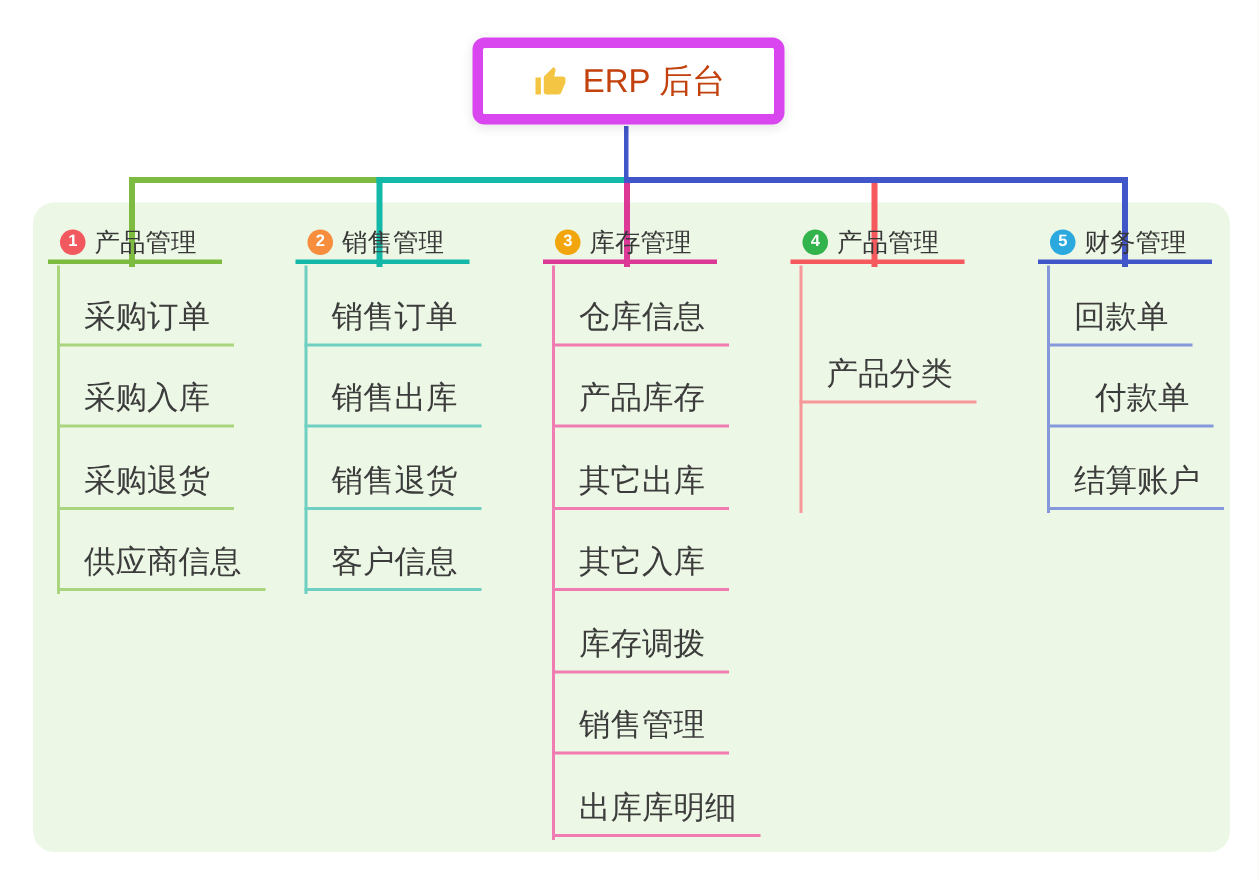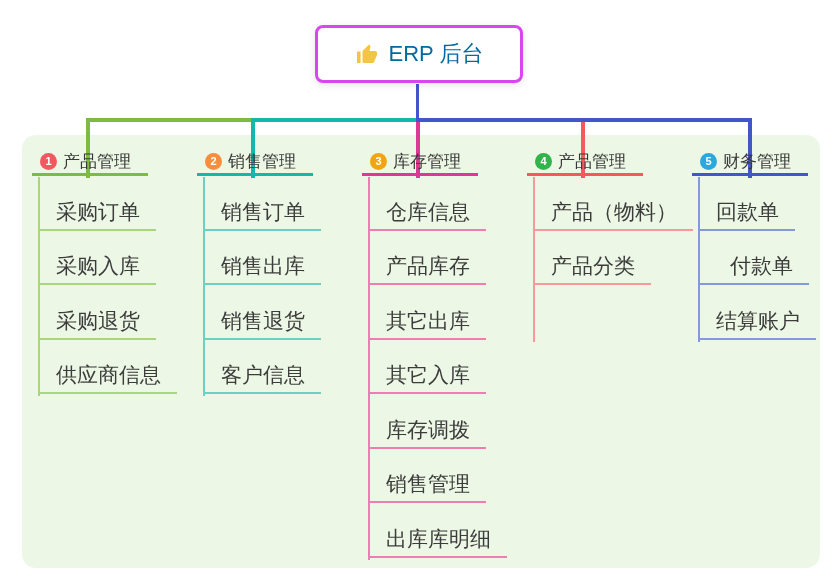--- a/index.html
+++ b/index.html
@@ -14,24 +14,24 @@
 
   
   .panel {
     position:absolute; left:22px; top:135px; width:798px; height:433px;
     background:#ECF7E5; border-radius:14px;
   }
 
   
   .root-card {
     position:absolute; left:315px; top:25px; width:208px; height:58px;
-    background:#ffffff; border:3px solid #d946ef; border-radius:8px;
+    background:#ffffff; border:7px solid #d946ef; border-radius:8px;
     box-shadow:0 2px 8px rgba(0,0,0,0.10);
     display:flex; align-items:center; justify-content:center; gap:10px;
-    font-size:22px; font-weight:500; color:#0369a1;
+    font-size:22px; font-weight:500; color:#c2410c;
     z-index:5; cursor:default;
   }
   .root-card .ticon { width:24px; height:24px; display:inline-flex; }
 
   
   .line { position:absolute; z-index:1; }
 
   
   .topic {
     position:absolute; top:150px; width:116px; height:26px;
@@ -114,22 +114,21 @@
   <div class="child" style="left: 368px; top: 365px; border-bottom-color: rgb(241, 124, 178);"><span>其它入库</span></div>
   <div class="child" style="left: 368px; top: 420px; border-bottom-color: rgb(241, 124, 178);"><span>库存调拨</span></div>
   <div class="child" style="left: 368px; top: 474px; border-bottom-color: rgb(241, 124, 178);"><span>销售管理</span></div>
   <div class="child" style="left: 368px; top: 529px; border-bottom-color: rgb(241, 124, 178);"><span>出库库明细</span></div>
 
   <div class="topic" style="left: 527px; border-bottom-color: rgb(245, 88, 93);">
     <span class="badge" style="background-color: rgb(51, 179, 76);">4</span>
     <span>产品管理</span>
   </div>
   <div class="vline" style="left: 533px; top: 177px; height: 165px; background-color: rgb(248, 152, 155);"></div>
-  <div class="child" style="left: 533px; top: 202px; border-bottom-color: rgb(248, 152, 155);"><span>产品（物料）</span></div>
-  <div class="child" style="left: 533px; top: 256px; border-bottom-color: rgb(248, 152, 155);"><span>产品分类</span></div>
+  <div class="child" style="left: 533px; top: 240px; border-bottom-color: rgb(248, 152, 155);"><span>产品分类</span></div>
 
   <div class="topic" style="left: 692px; border-bottom-color: rgb(65, 86, 201);">
     <span class="badge" style="background-color: rgb(43, 169, 222);">5</span>
     <span>财务管理</span>
   </div>
   <div class="vline" style="left: 698px; top: 177px; height: 165px; background-color: rgb(133, 152, 219);"></div>
   <div class="child" style="left: 698px; top: 202px; border-bottom-color: rgb(133, 152, 219);"><span>回款单</span></div>
   <div class="child" style="left: 698px; top: 256px; border-bottom-color: rgb(133, 152, 219); padding-left: 32px;"><span>付款单</span></div>
   <div class="child" style="left: 698px; top: 311px; border-bottom-color: rgb(133, 152, 219);"><span>结算账户</span></div>
 

